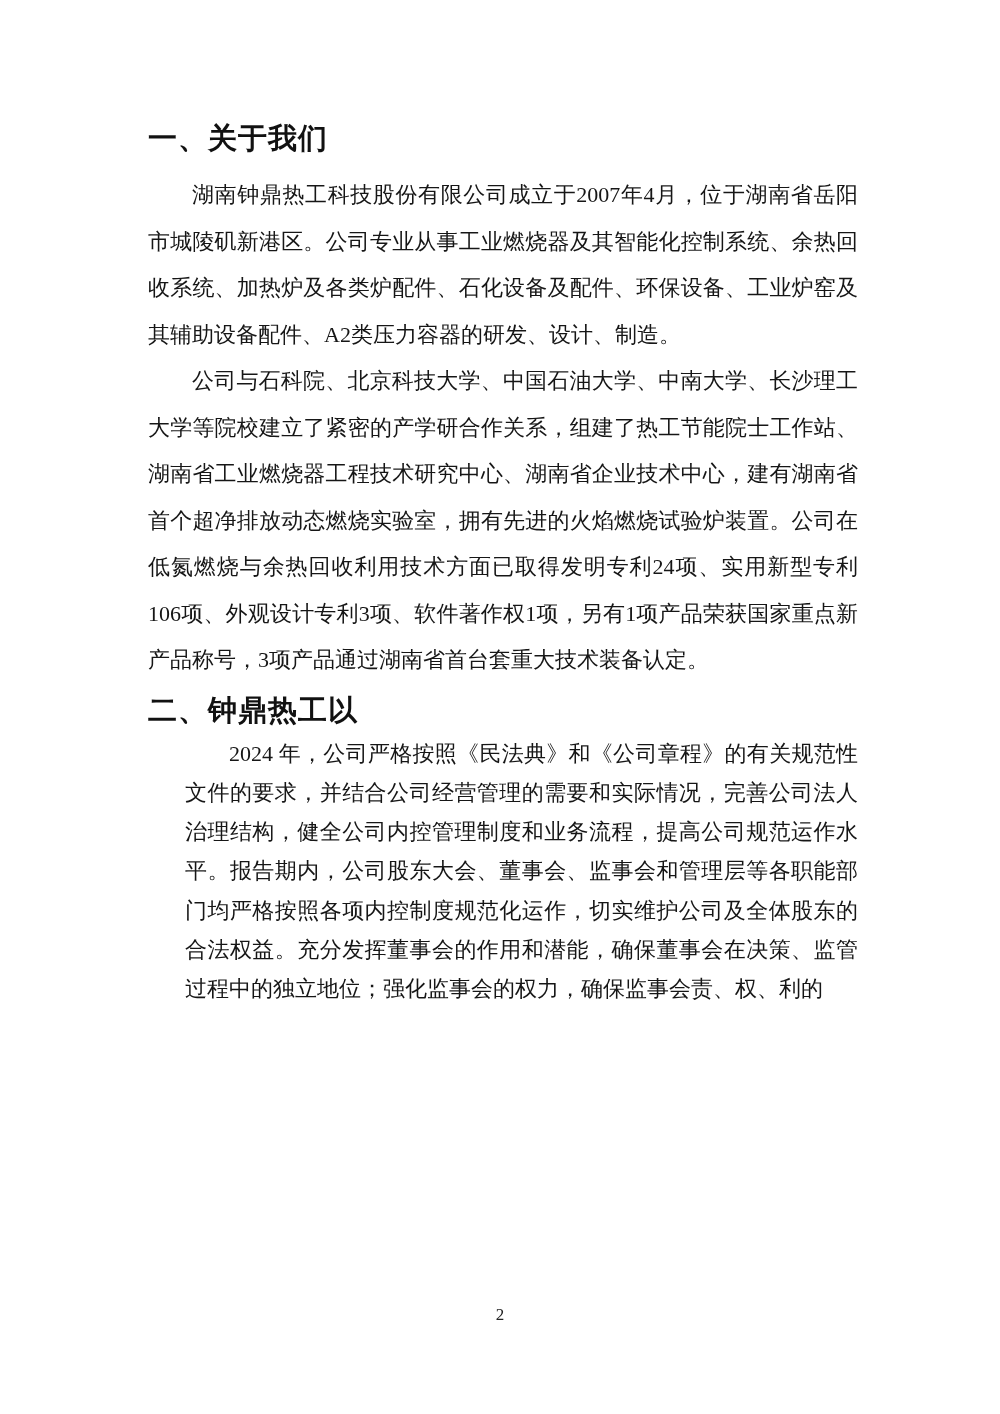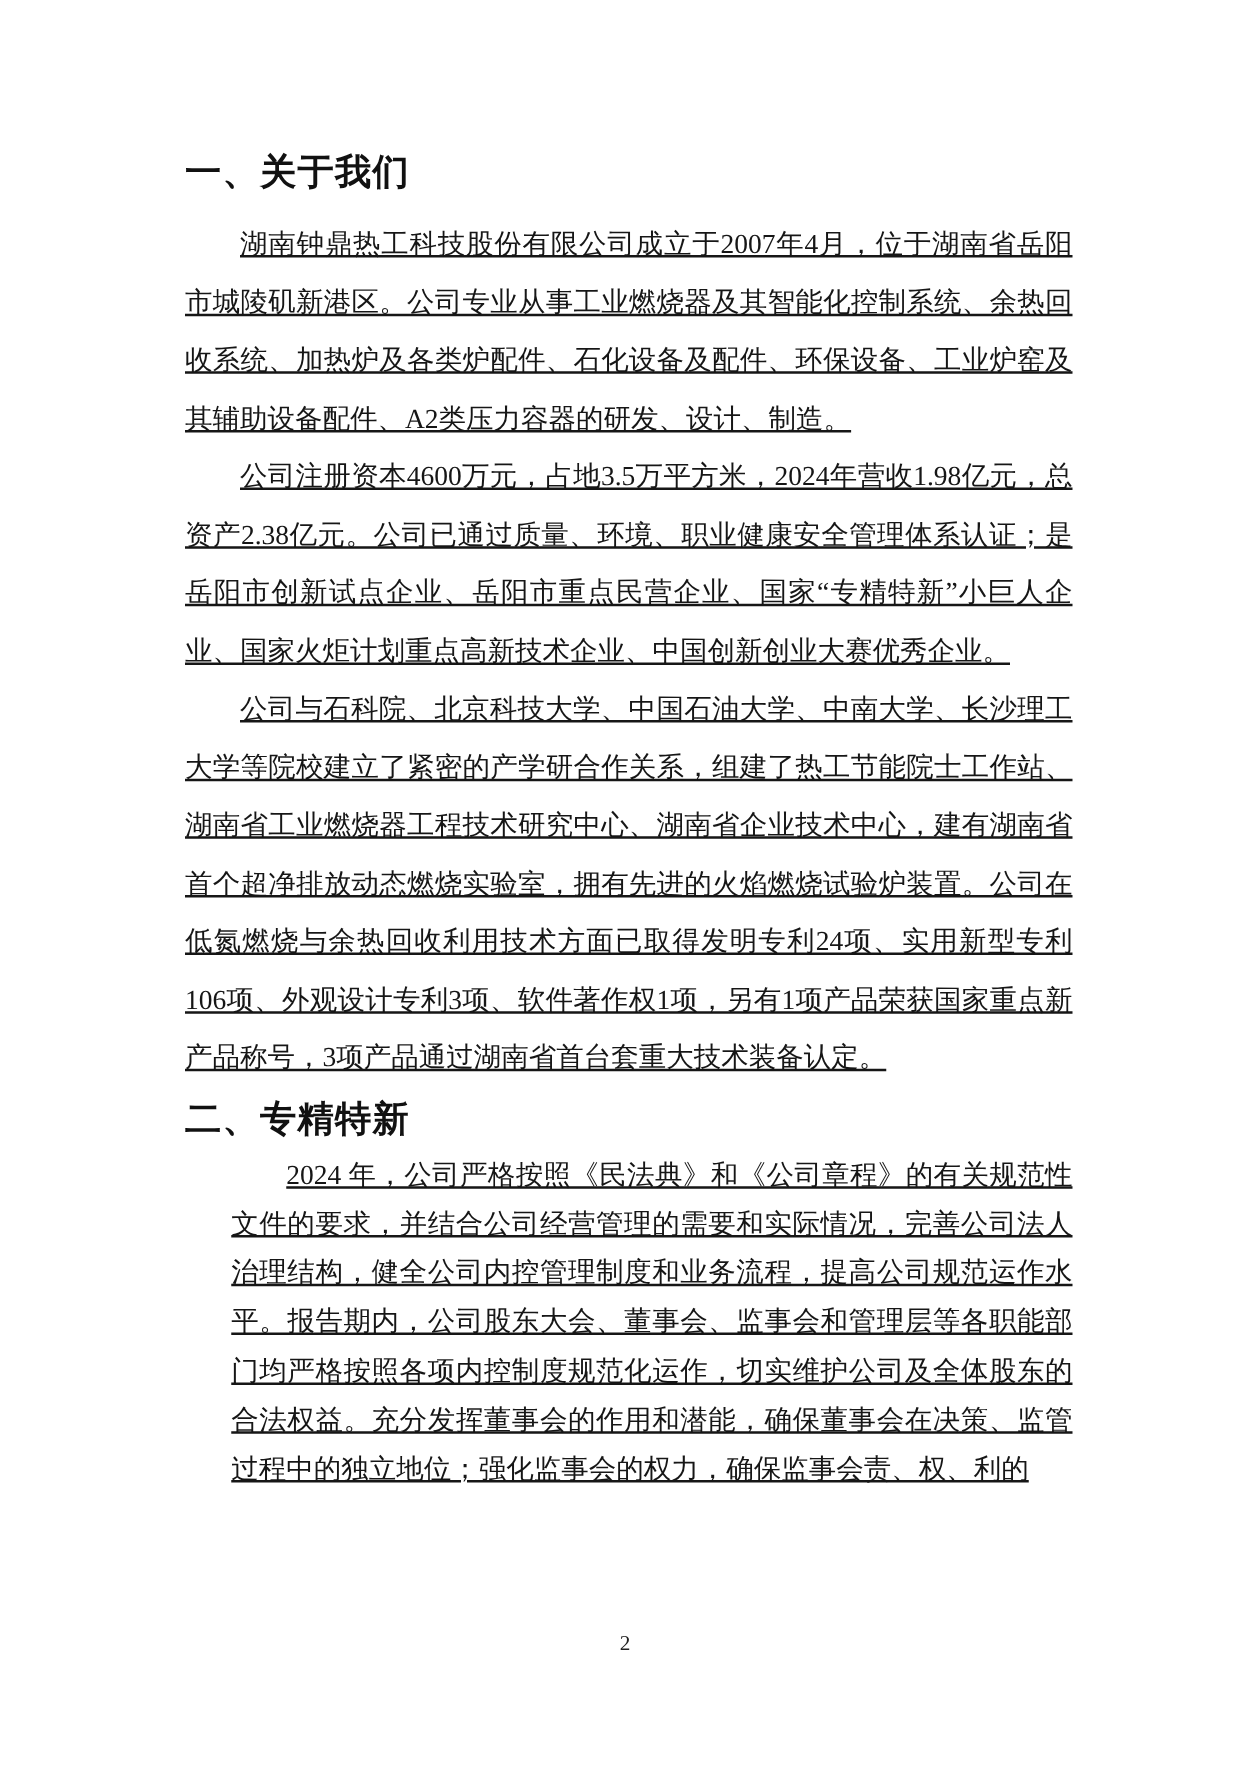--- a/index.html
+++ b/index.html
@@ -33,21 +33,20 @@
   .heading-2 {
     margin-top: 6px;
     margin-bottom: 4px;
   }
   .para {
     margin: 0;
     font-size: 22px;
     text-align: justify;
     text-indent: 44px;
     color: #161616;
-    text-decoration: underline;
   }
   .sec1 {
     line-height: 46.5px;
   }
   .sec1-first {
     margin-top: 14px;
   }
   .sec2 {
     line-height: 39.3px;
     margin-left: 37px;
@@ -65,25 +64,24 @@
 </head>
 <body>
 
 <div class="page">
   <div class="content">
 
     <h1 class="heading">一、关于我们</h1>
 
     <p class="para sec1 sec1-first">湖南钟鼎热工科技股份有限公司成立于2007年4月，位于湖南省岳阳市城陵矶新港区。公司专业从事工业燃烧器及其智能化控制系统、余热回收系统、加热炉及各类炉配件、石化设备及配件、环保设备、工业炉窑及其辅助设备配件、A2类压力容器的研发、设计、制造。</p>
 
-    <p class="para sec1">公司注册资本4600万元，占地3.5万平方米，2024年营收1.98亿元，总资产2.38亿元。公司已通过质量、环境、职业健康安全管理体系认证；是岳阳市创新试点企业、岳阳市重点民营企业、国家“专精特新”小巨人企业、国家火炬计划重点高新技术企业、中国创新创业大赛优秀企业。</p>
 
     <p class="para sec1">公司与石科院、北京科技大学、中国石油大学、中南大学、长沙理工大学等院校建立了紧密的产学研合作关系，组建了热工节能院士工作站、湖南省工业燃烧器工程技术研究中心、湖南省企业技术中心，建有湖南省首个超净排放动态燃烧实验室，拥有先进的火焰燃烧试验炉装置。公司在低氮燃烧与余热回收利用技术方面已取得发明专利24项、实用新型专利106项、外观设计专利3项、软件著作权1项，另有1项产品荣获国家重点新产品称号，3项产品通过湖南省首台套重大技术装备认定。</p>
 
 
-    <h1 class="heading heading-2">二、专精特新</h1>
+    <h1 class="heading heading-2">二、钟鼎热工以</h1>
 
     <p class="para sec2">2024 年，公司严格按照《民法典》和《公司章程》的有关规范性文件的要求，并结合公司经营管理的需要和实际情况，完善公司法人治理结构，健全公司内控管理制度和业务流程，提高公司规范运作水平。报告期内，公司股东大会、董事会、监事会和管理层等各职能部门均严格按照各项内控制度规范化运作，切实维护公司及全体股东的合法权益。充分发挥董事会的作用和潜能，确保董事会在决策、监管过程中的独立地位；强化监事会的权力，确保监事会责、权、利的</p>
 
   </div>
 
   <div class="pageno">2</div>
 </div>
 
 </body></html>

